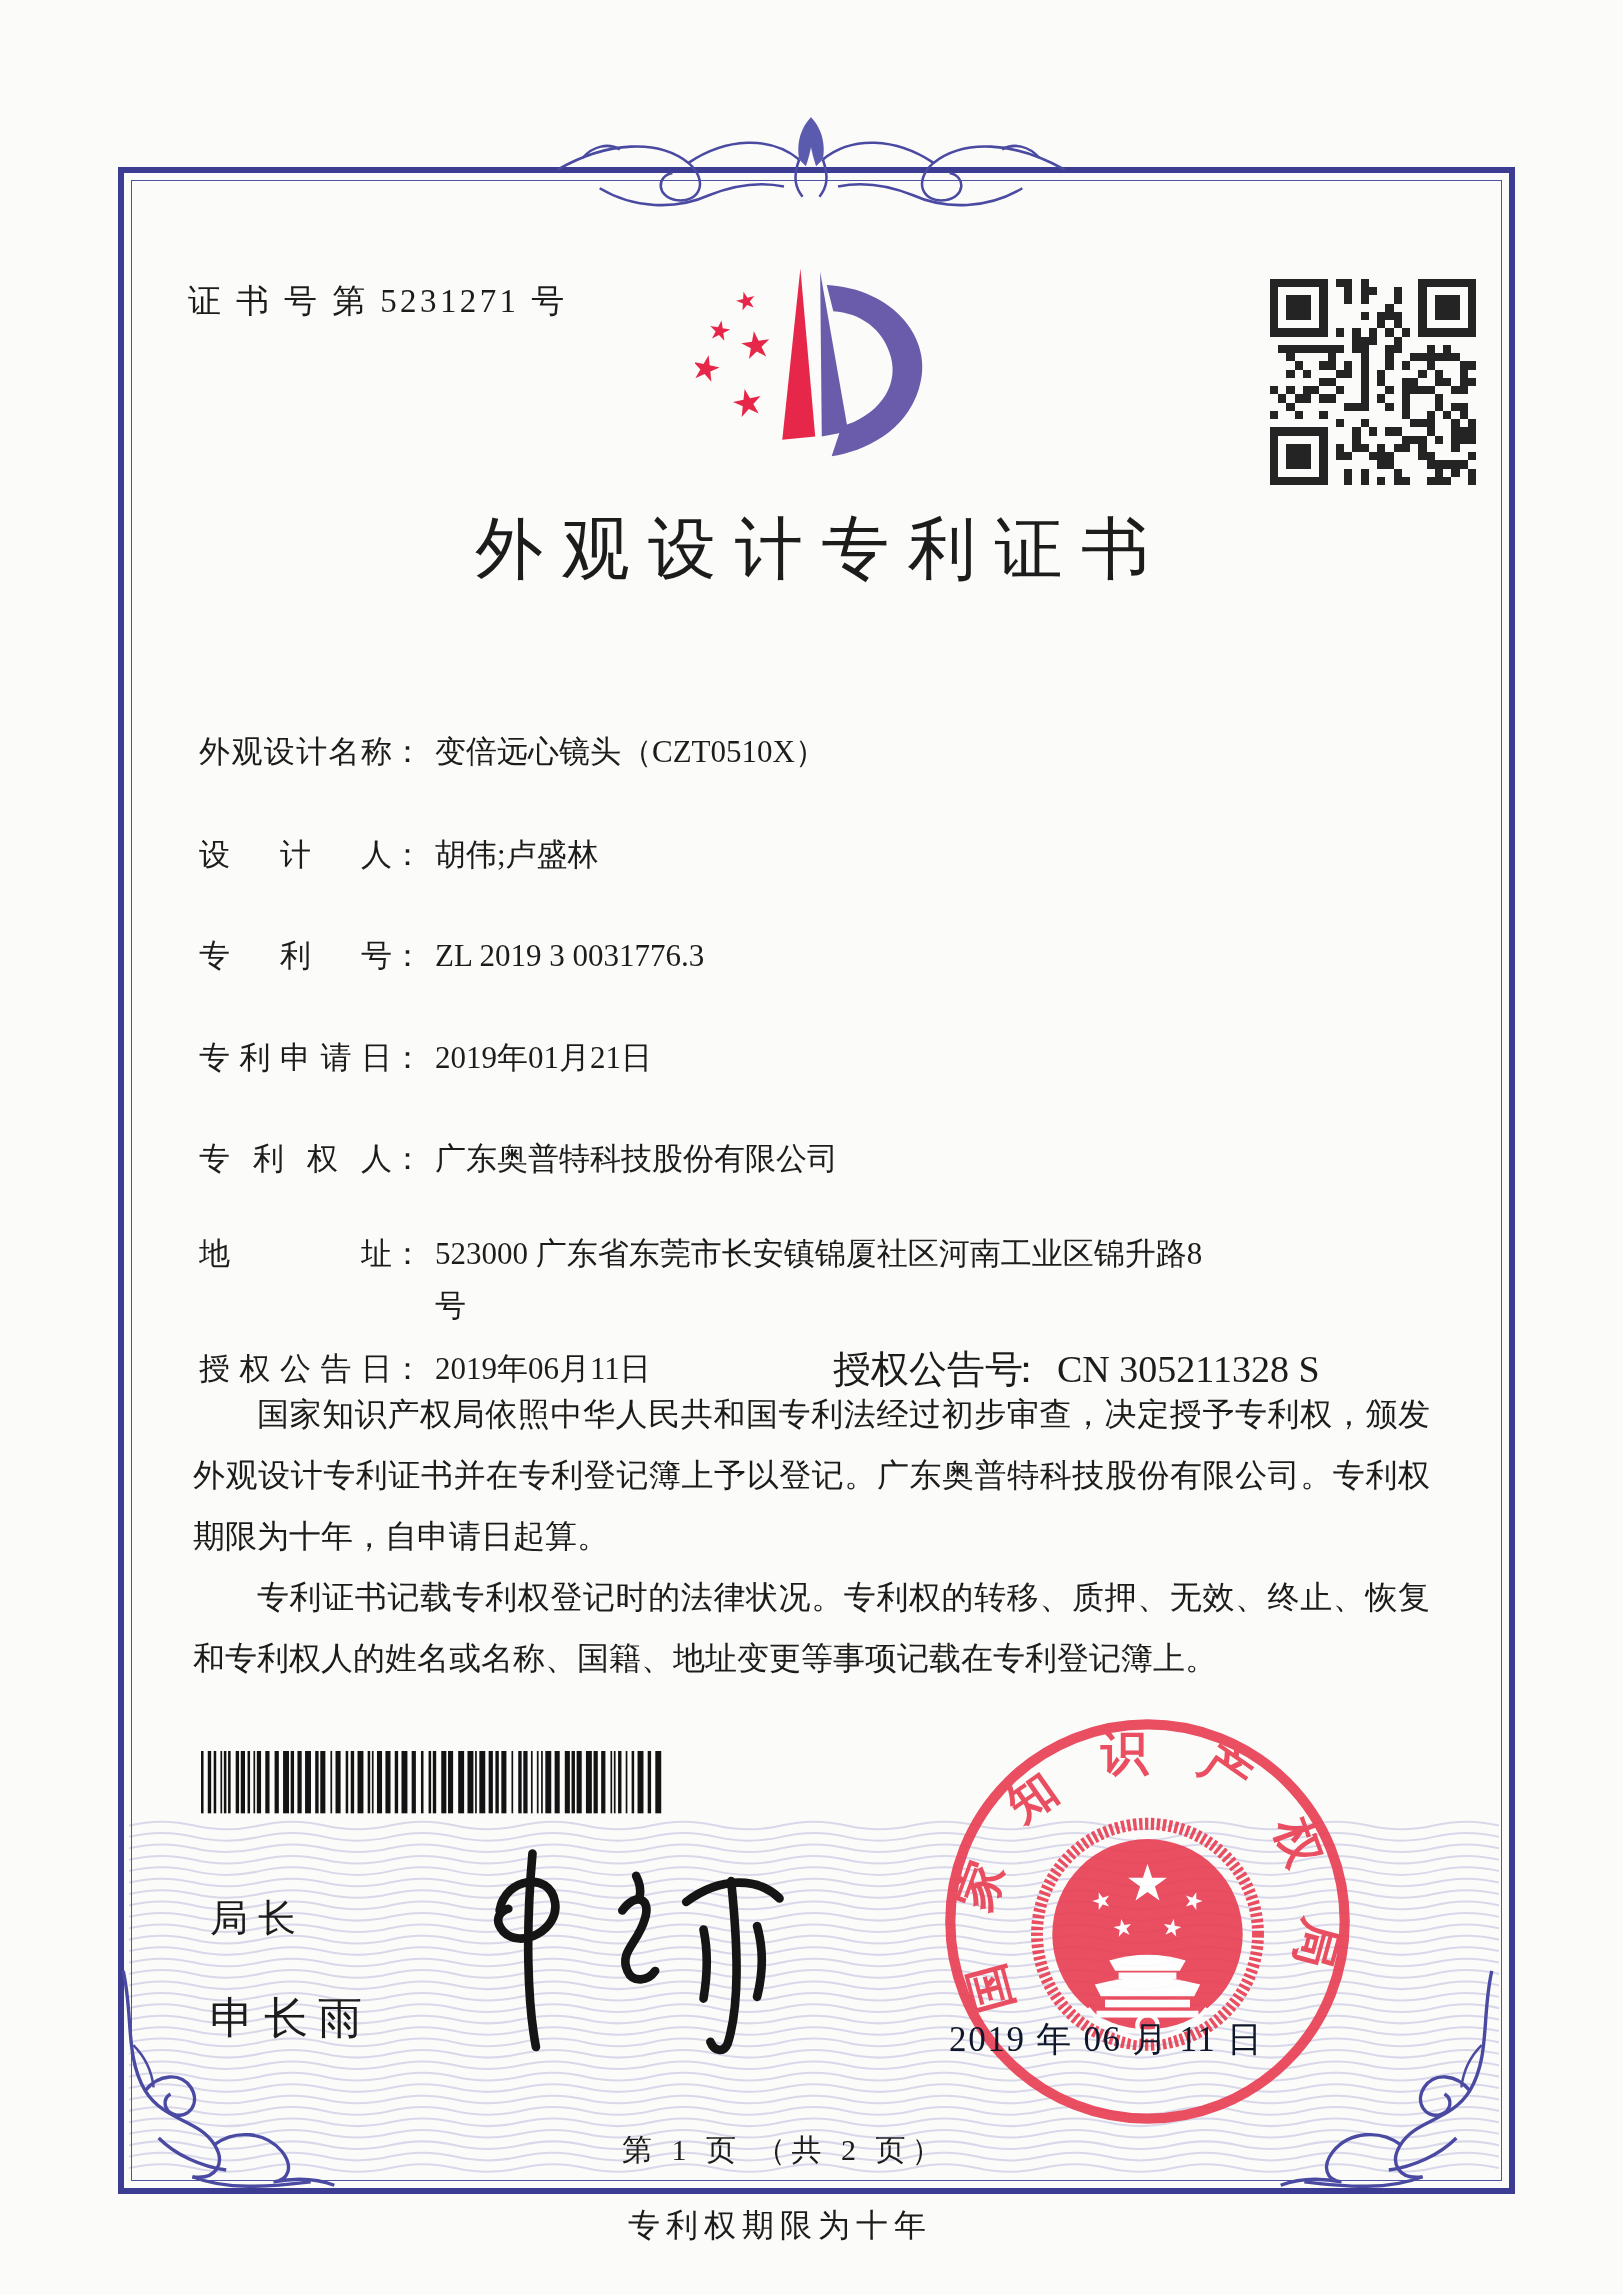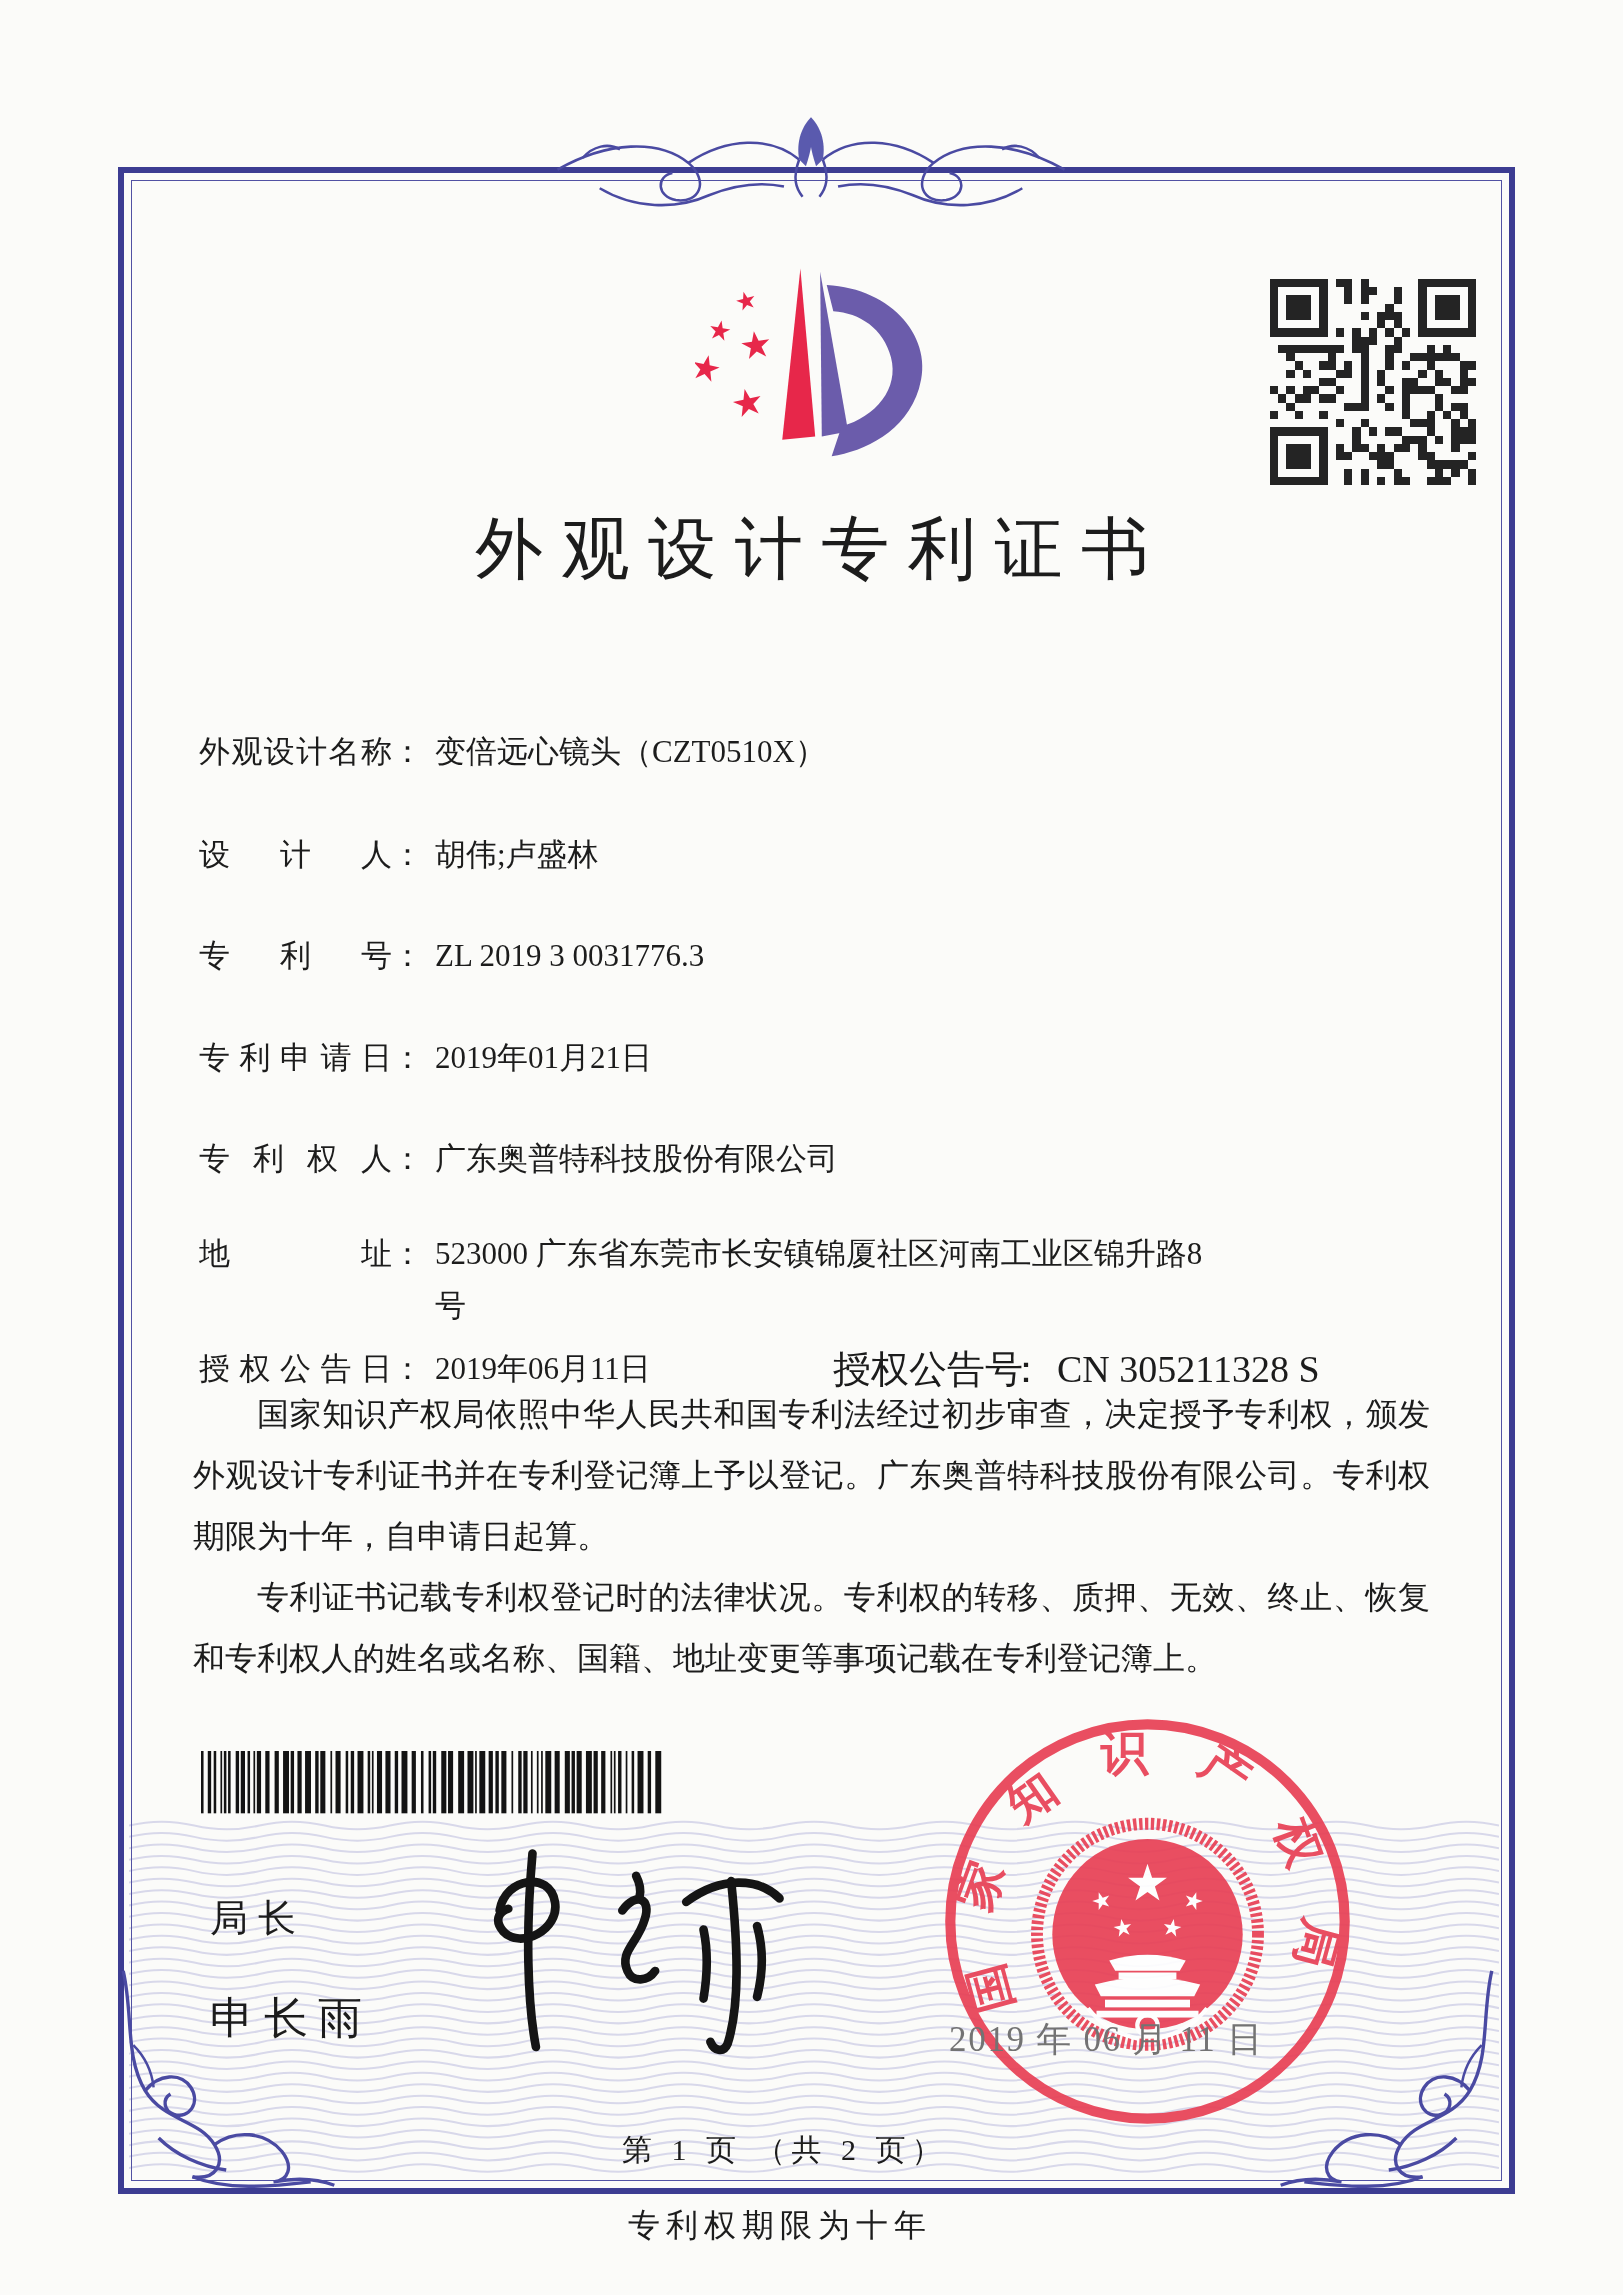--- a/index.html
+++ b/index.html
@@ -32,21 +32,21 @@
   
   .paras{position:absolute;left:193px;top:1384px;width:1237px;font-size:32px;line-height:61px;
          text-align:justify;}
   .paras p{margin:0;text-indent:2em;}
   
   .barcode{position:absolute;left:201px;top:1751px;width:467px;height:64px;}
   .sig-title{position:absolute;left:210px;top:1893px;font-size:38px;letter-spacing:10px;}
   .sig-name{position:absolute;left:210px;top:1989px;font-size:44px;letter-spacing:10px;}
   .signature{position:absolute;left:453px;top:1825px;width:406px;height:247px;}
   .seal{position:absolute;left:935px;top:1709px;width:425px;height:425px;opacity:.92;}
-  .seal-date{position:absolute;left:949px;top:2016px;font-size:35px;letter-spacing:1.7px;color:#737373;}
+  .seal-date{position:absolute;left:949px;top:2016px;font-size:35px;letter-spacing:1.7px;color:#0f172a;}
   .pageno{position:absolute;left:622px;top:2130px;font-size:30px;letter-spacing:6px;}
   .back-note{position:absolute;left:628px;top:2204px;font-size:32px;letter-spacing:6px;}
 </style>
 </head>
 <body>
 
 <div class="page">
 
   <svg width="0" height="0" style="position:absolute">
     <defs>
@@ -112,20 +112,21 @@
     <use href="#flourish-half"></use>
     <use href="#flourish-half" transform="translate(620,0) scale(-1,1)"></use>
   </svg>
   <svg class="orn-bl" viewBox="0 0 270 270">
     <use href="#corner-fl"></use>
   </svg>
   <svg class="orn-br" viewBox="0 0 270 270">
     <use href="#corner-fl"></use>
   </svg>
 
+  <div class="cert-no">证 书 号 第 5231271 号</div>
 
   <svg class="logo" viewBox="0 0 300 240">
     <use href="#star" transform="translate(62,50) rotate(-15) scale(12)" fill="#e7274a"></use>
     <use href="#star" transform="translate(30,86) rotate(10) scale(13)" fill="#e7274a"></use>
     <use href="#star" transform="translate(74,104) rotate(-8) scale(18)" fill="#e7274a"></use>
     <use href="#star" transform="translate(13,132) rotate(12) scale(17)" fill="#e7274a"></use>
     <use href="#star" transform="translate(64,174) rotate(-12) scale(18)" fill="#e7274a"></use>
     <polygon points="128,10 106,218 146,214" fill="#e7274a"></polygon>
     <polygon points="152,14 154,214 186,208" fill="#6b5cab"></polygon>
     <path d="M160,30 C240,34 292,96 272,156 C256,208 206,232 166,238 L178,202 C220,190 248,156 238,118 C229,83 200,64 168,62 Z" fill="#6b5cab"></path>

